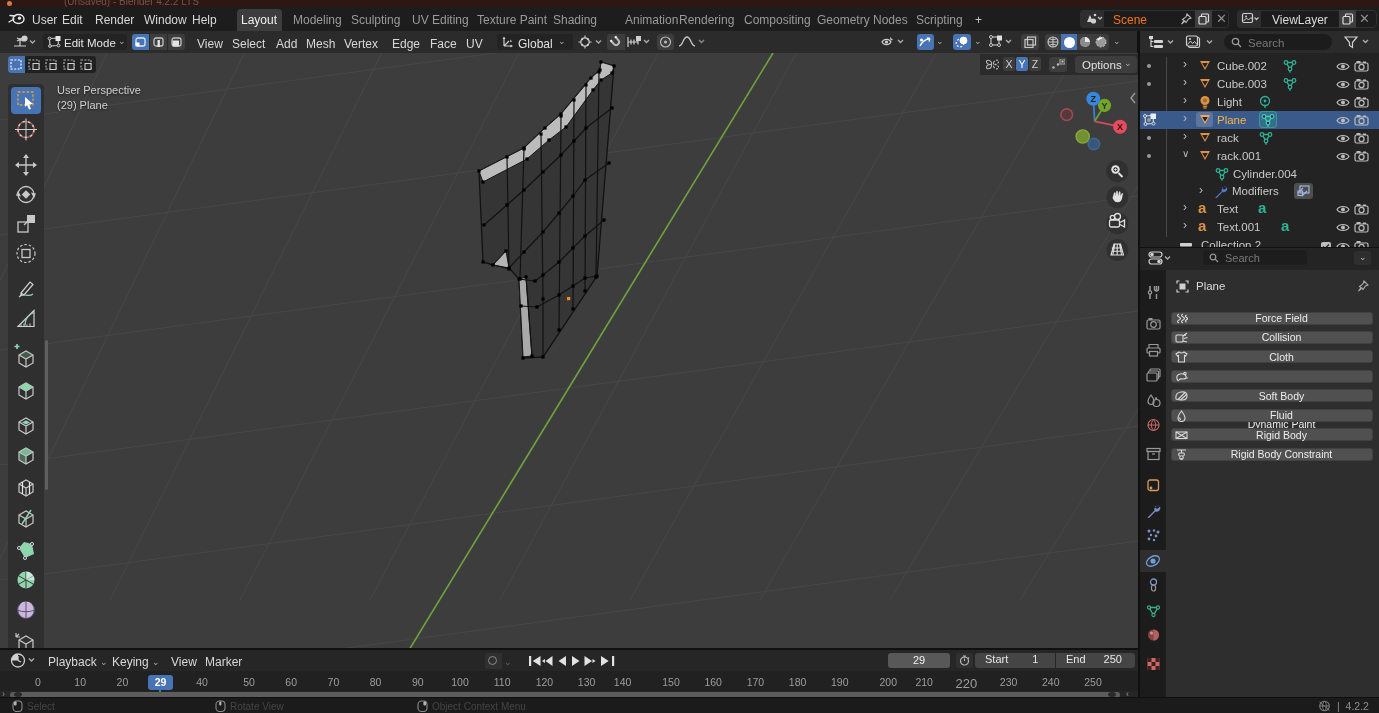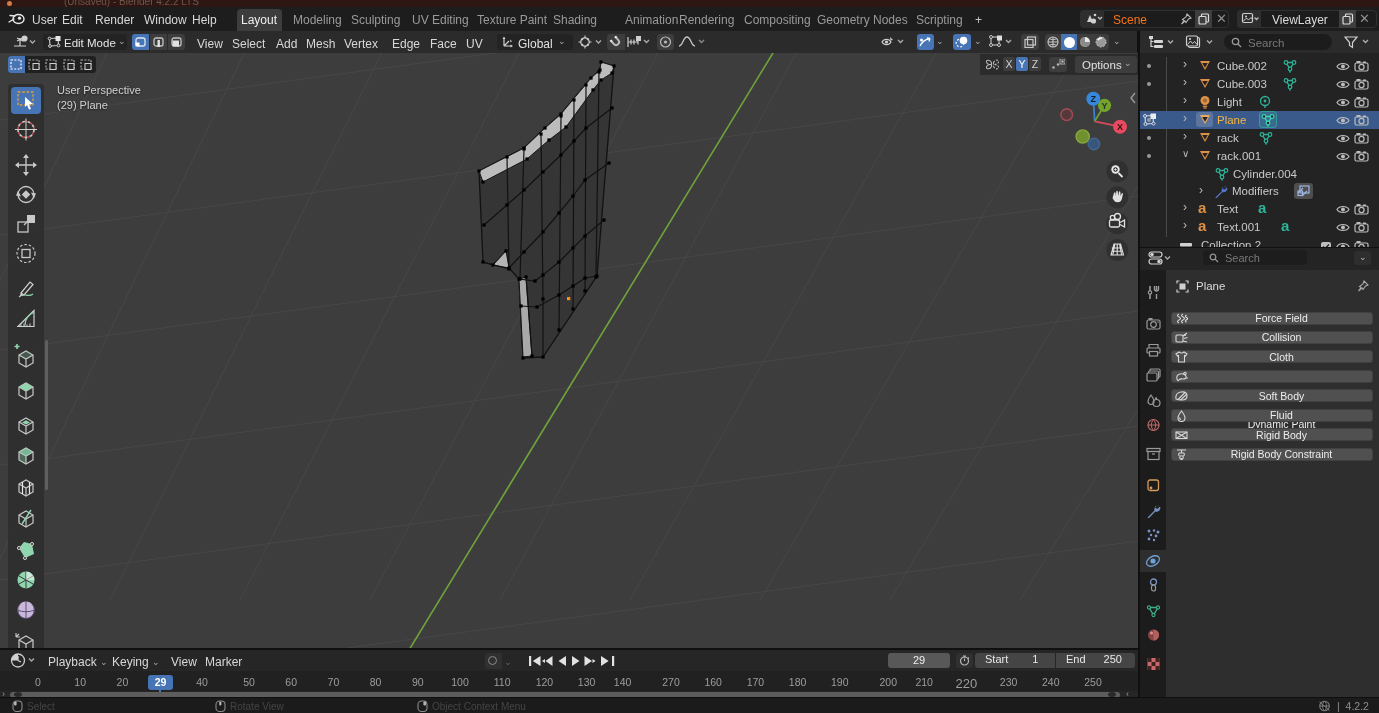--- a/index.html
+++ b/index.html
@@ -947,21 +947,21 @@
 <div class="abs" style="left:234.0px;top:676px;width:30px;text-align:center;font-size:10.5px;color:#9d9d9d;">50</div>
 <div class="abs" style="left:276.2px;top:676px;width:30px;text-align:center;font-size:10.5px;color:#9d9d9d;">60</div>
 <div class="abs" style="left:318.4px;top:676px;width:30px;text-align:center;font-size:10.5px;color:#9d9d9d;">70</div>
 <div class="abs" style="left:360.59999999999997px;top:676px;width:30px;text-align:center;font-size:10.5px;color:#9d9d9d;">80</div>
 <div class="abs" style="left:402.79999999999995px;top:676px;width:30px;text-align:center;font-size:10.5px;color:#9d9d9d;">90</div>
 <div class="abs" style="left:445.0px;top:676px;width:30px;text-align:center;font-size:10.5px;color:#9d9d9d;">100</div>
 <div class="abs" style="left:487.2px;top:676px;width:30px;text-align:center;font-size:10.5px;color:#9d9d9d;">110</div>
 <div class="abs" style="left:529.4px;top:676px;width:30px;text-align:center;font-size:10.5px;color:#9d9d9d;">120</div>
 <div class="abs" style="left:571.6px;top:676px;width:30px;text-align:center;font-size:10.5px;color:#9d9d9d;">130</div>
 <div class="abs" style="left:613.8px;top:676px;width:30px;font-size:10.5px;color:#9d9d9d;">140</div>
-<div class="abs" style="left:656.0px;top:676px;width:30px;text-align:center;font-size:10.5px;color:#9d9d9d;">270</div>
+<div class="abs" style="left:656.0px;top:676px;width:30px;text-align:center;font-size:10.5px;color:#9d9d9d;">150</div>
 <div class="abs" style="left:698.1999999999999px;top:676px;width:30px;text-align:center;font-size:10.5px;color:#9d9d9d;">160</div>
 <div class="abs" style="left:740.4px;top:676px;width:30px;text-align:center;font-size:10.5px;color:#9d9d9d;">170</div>
 <div class="abs" style="left:782.5999999999999px;top:676px;width:30px;text-align:center;font-size:10.5px;color:#9d9d9d;">180</div>
 <div class="abs" style="left:824.8px;top:676px;width:30px;text-align:center;font-size:10.5px;color:#9d9d9d;">190</div>
 <div class="abs" style="left:867.0px;top:676px;width:30px;text-align:right;font-size:10.5px;color:#9d9d9d;">200</div>
 <div class="abs" style="left:909.1999999999999px;top:676px;width:30px;text-align:center;font-size:10.5px;color:#9d9d9d;">210</div>
 <div class="abs" style="left:951.4px;top:676px;width:30px;text-align:center;font-size:13px;color:#9d9d9d;">220</div>
 <div class="abs" style="left:993.5999999999999px;top:676px;width:30px;text-align:center;font-size:10.5px;color:#9d9d9d;">230</div>
 <div class="abs" style="left:1035.8px;top:676px;width:30px;text-align:center;font-size:10.5px;color:#9d9d9d;">240</div>
 <div class="abs" style="left:1078.0px;top:676px;width:30px;text-align:center;font-size:10.5px;color:#9d9d9d;">250</div>

